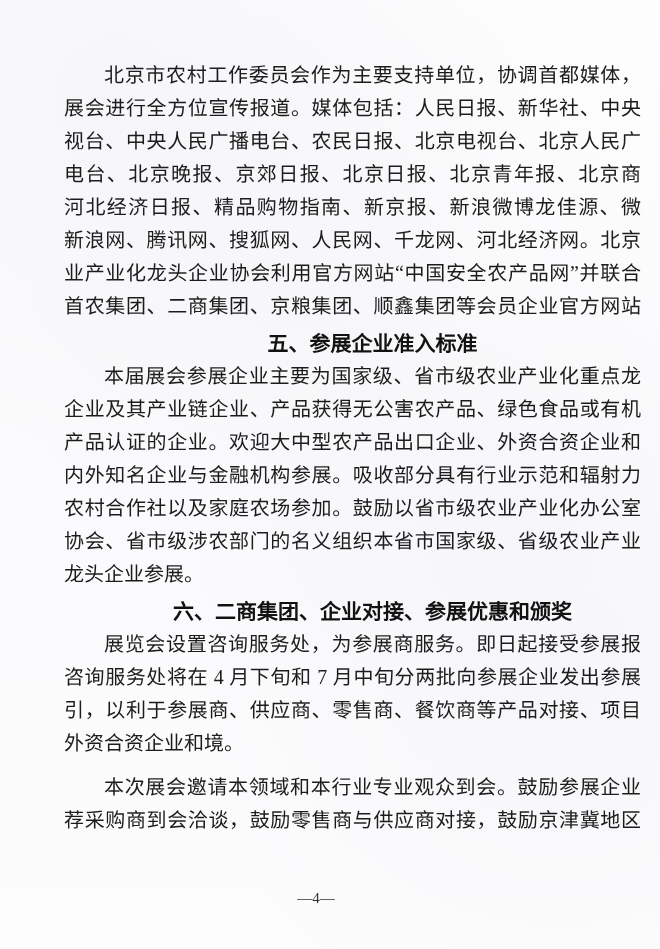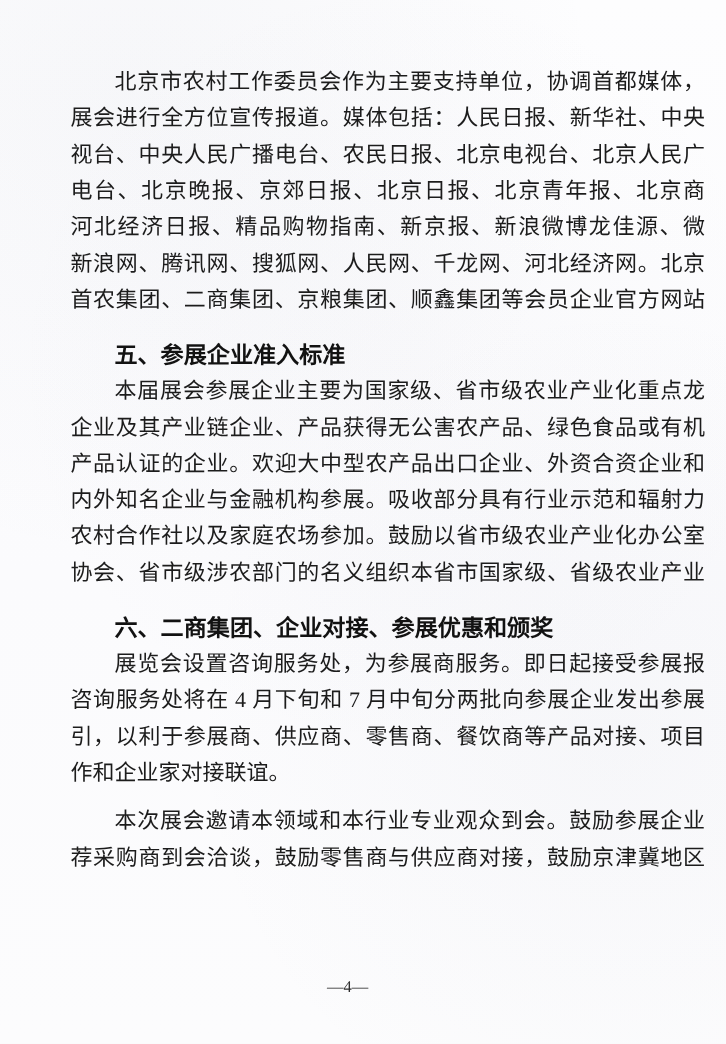--- a/index.html
+++ b/index.html
@@ -35,29 +35,29 @@
     letter-spacing: 0;
     text-align: justify;
     text-align-last: justify;
     overflow: hidden;
     white-space: normal;
     color: #1c1c1c;
   }
   .line.indent { text-indent: 40px; }
   .line.short { text-align-last: left; }
   .heading {
-    margin: 17px 0 0 0;
+    margin: 4px 0 0 0;
     height: 33px;
     line-height: 33px;
     font-size: 21px;
     font-weight: 700;
     font-family: "Liberation Sans", sans-serif;
     text-indent: 40px;
     color: #121212;
-    text-align: left;
+    text-align: center;
   }
   .footer {
     position: absolute;
     top: 888px;
     left: -14px;
     width: 660px;
     text-align: center;
     font-size: 15px;
     line-height: 20px;
     color: #2e2e2e;
@@ -82,41 +82,43 @@
 
   <div class="content">
 
     <div class="para">
       <div class="line indent">北京市农村工作委员会作为主要支持单位，协调首都媒体，对</div>
       <div class="line">展会进行全方位宣传报道。媒体包括：人民日报、新华社、中央电</div>
       <div class="line">视台、中央人民广播电台、农民日报、北京电视台、北京人民广播</div>
       <div class="line">电台、北京晚报、京郊日报、北京日报、北京青年报、北京商报、</div>
       <div class="line">河北经济日报、精品购物指南、新京报、新浪微博龙佳源、微信、</div>
       <div class="line">新浪网、腾讯网、搜狐网、人民网、千龙网、河北经济网。北京农</div>
+      <div class="line">业产业化龙头企业协会利用官方网站“中国安全农产品网”并联合</div>
       <div class="line">首农集团、二商集团、京粮集团、顺鑫集团等会员企业官方网站全</div>
     </div>
 
     <h2 class="heading">五、参展企业准入标准</h2>
 
     <div class="para">
       <div class="line indent">本届展会参展企业主要为国家级、省市级农业产业化重点龙头</div>
       <div class="line">企业及其产业链企业、产品获得无公害农产品、绿色食品或有机农</div>
       <div class="line">产品认证的企业。欢迎大中型农产品出口企业、外资合资企业和境</div>
       <div class="line">内外知名企业与金融机构参展。吸收部分具有行业示范和辐射力的</div>
       <div class="line">农村合作社以及家庭农场参加。鼓励以省市级农业产业化办公室或</div>
       <div class="line">协会、省市级涉农部门的名义组织本省市国家级、省级农业产业化</div>
+      <div class="line short">龙头企业参展。</div>
     </div>
 
     <h2 class="heading">六、二商集团、企业对接、参展优惠和颁奖</h2>
 
     <div class="para">
       <div class="line indent">展览会设置咨询服务处，为参展商服务。即日起接受参展报名。</div>
       <div class="line">咨询服务处将在 4 月下旬和 7 月中旬分两批向参展企业发出参展指</div>
       <div class="line">引，以利于参展商、供应商、零售商、餐饮商等产品对接、项目合</div>
-      <div class="line short">作和企业家对接联谊。</div>
+      <div class="line short">外资合资企业和境。</div>
     </div>
 
     <div class="para gap">
       <div class="line indent">本次展会邀请本领域和本行业专业观众到会。鼓励参展企业推</div>
       <div class="line">荐采购商到会洽谈，鼓励零售商与供应商对接，鼓励京津冀地区及</div>
     </div>
 
   </div>
 
   <div class="footer">—4—</div>

